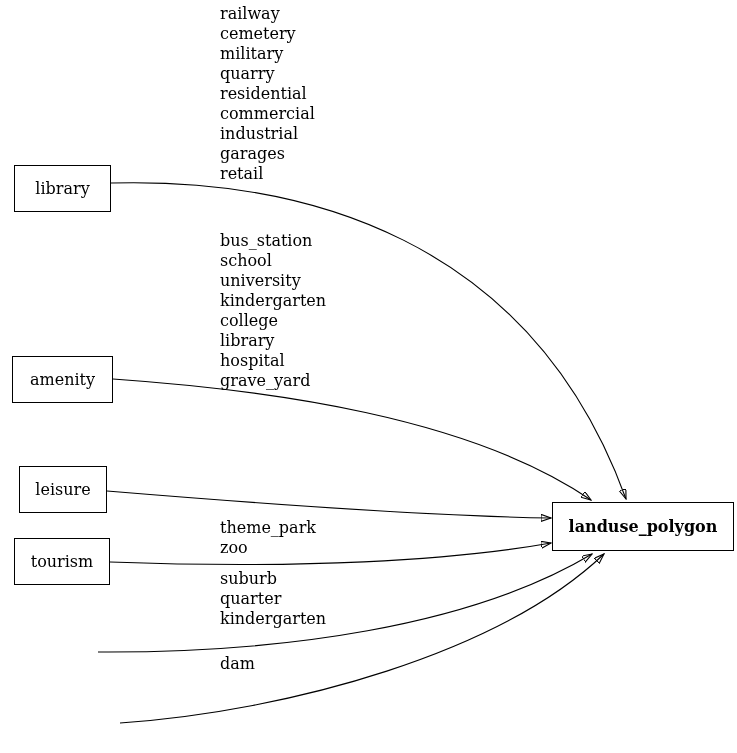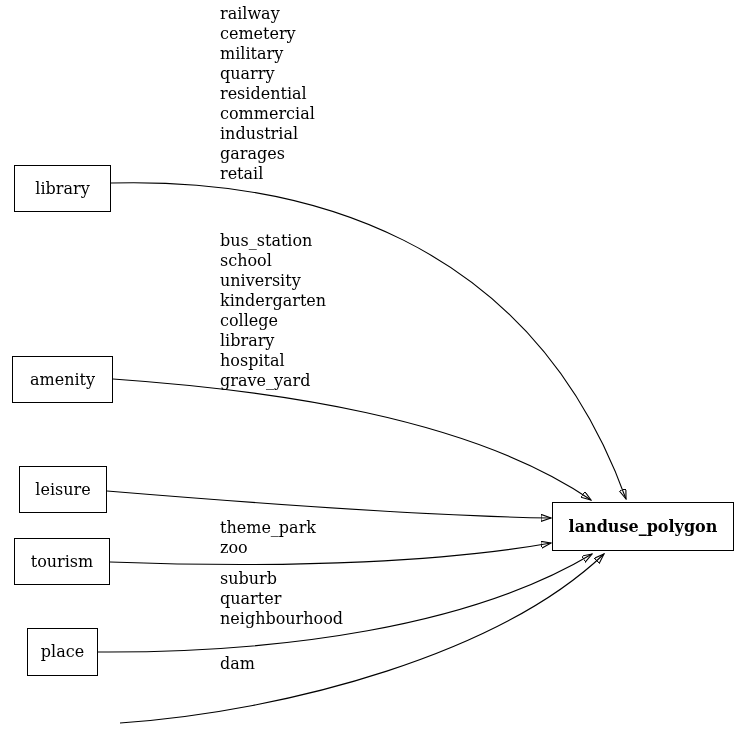--- a/index.html
+++ b/index.html
@@ -78,23 +78,20 @@
   </div>
 
   <div class="node" style="left:19px; top:466px; width:88px; height:47px;">
     <span>leisure</span>
   </div>
 
   <div class="node" style="left:14px; top:538px; width:96px; height:47px;">
     <span>tourism</span>
   </div>
 
-  <div class="node" style="left:27px; top:628px; width:71px; height:48px;">
-    <span>place</span>
-  </div>
 
 
   <div class="node" style="left:552px; top:502px; width:182px; height:49px;font-weight:bold;">
     <span>landuse_polygon</span>
   </div>
 
   <div class="edge-label" style="top:4px;">railway
 cemetery
 military
 quarry
@@ -112,17 +109,17 @@
 library
 hospital
 grave_yard</div>
 
 
   <div class="edge-label" style="top:518px;">theme_park
 zoo</div>
 
   <div class="edge-label" style="top:569px;">suburb
 quarter
-neighbourhood</div>
+kindergarten</div>
 
   <div class="edge-label" style="top:654px;">dam</div>
 
 </div>
 
 </body></html>

